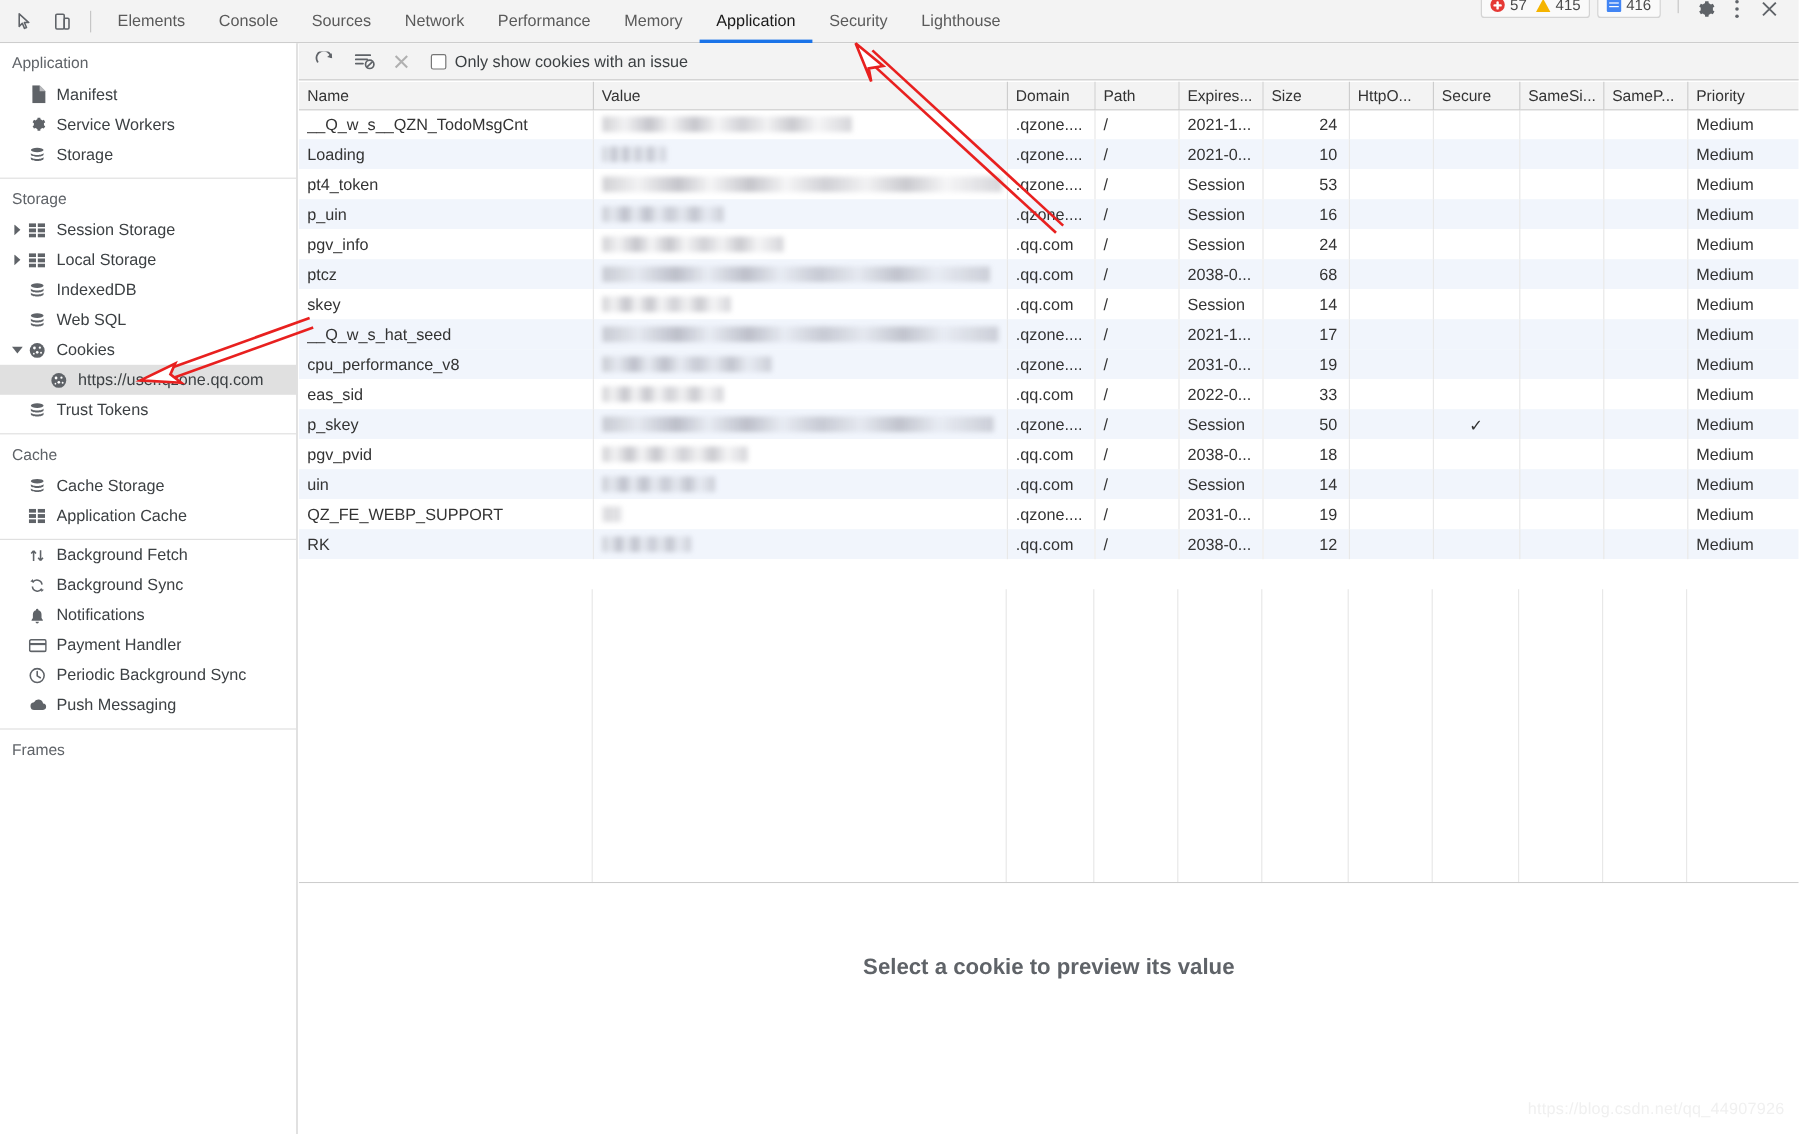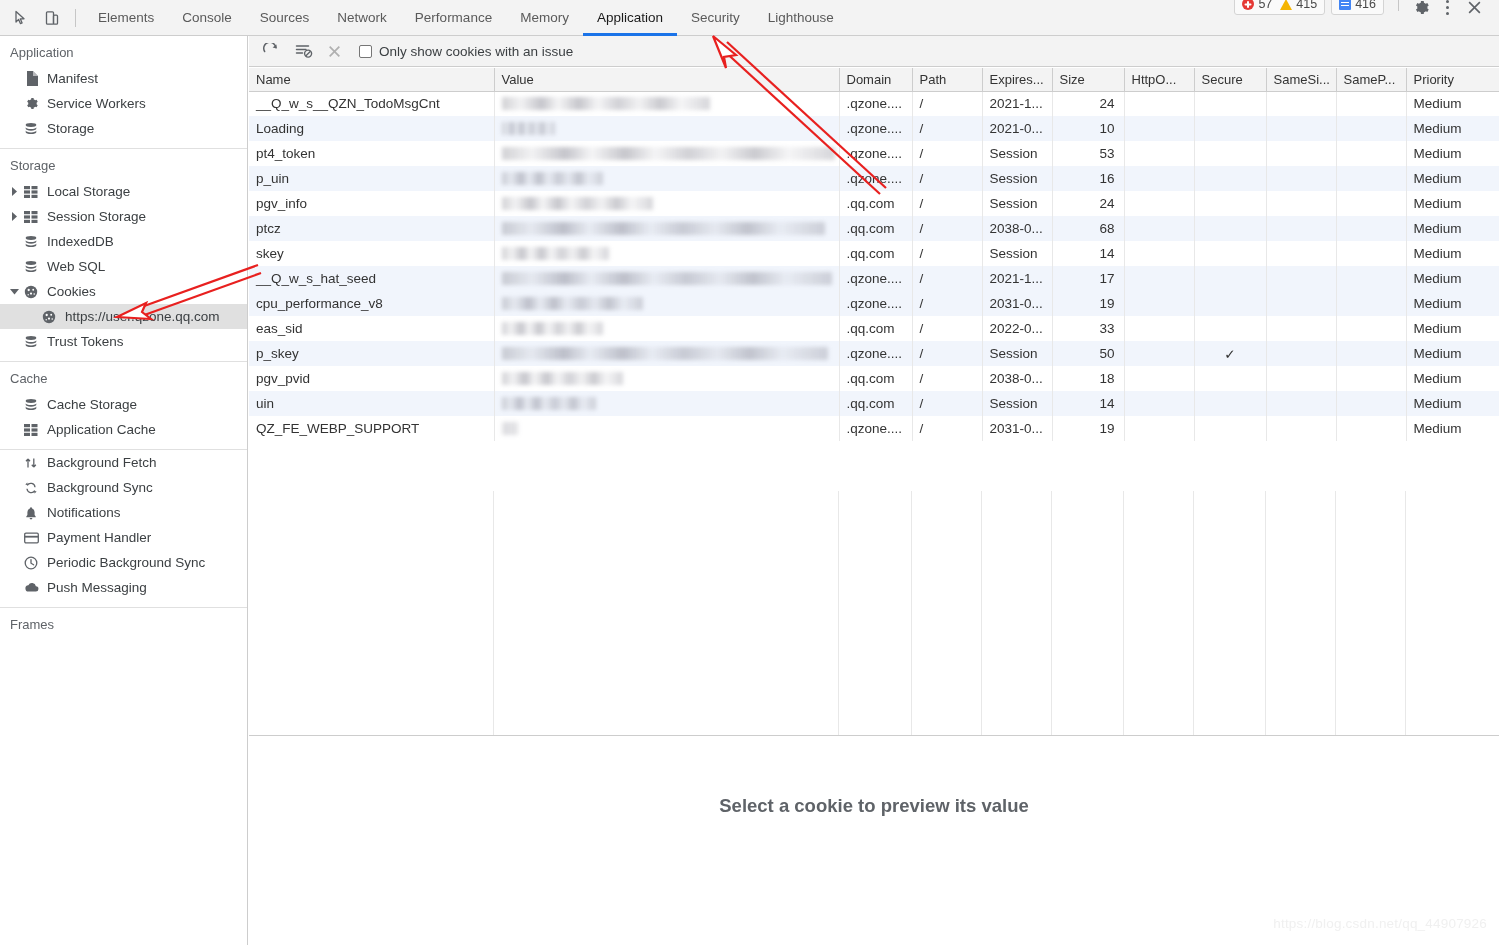--- a/index.html
+++ b/index.html
@@ -320,39 +320,39 @@
       <span class="sb-ico">
         <svg width="14" height="12" viewBox="0 0 14 12">
             <rect x="0" y="0" width="6" height="3.2" fill="#5f6368"></rect>
             <rect x="7.5" y="0" width="6" height="3.2" fill="#5f6368"></rect>
             <rect x="0" y="4.4" width="6" height="3.2" fill="#5f6368"></rect>
             <rect x="7.5" y="4.4" width="6" height="3.2" fill="#5f6368"></rect>
             <rect x="0" y="8.8" width="6" height="3.2" fill="#5f6368"></rect>
             <rect x="7.5" y="8.8" width="6" height="3.2" fill="#5f6368"></rect>
           </svg>
       </span>
-      <span class="sb-label">Local Storage</span>
+      <span class="sb-label">Session Storage</span>
     </div>
     <div class="sb-item">
       <span class="sb-arrow">
         <svg width="7" height="9" viewBox="0 0 7 9">
             <path fill="#5f6368" d="M1 0l5 4.5L1 9z"></path>
           </svg>
       </span>
       <span class="sb-ico">
         <svg width="14" height="12" viewBox="0 0 14 12">
             <rect x="0" y="0" width="6" height="3.2" fill="#5f6368"></rect>
             <rect x="7.5" y="0" width="6" height="3.2" fill="#5f6368"></rect>
             <rect x="0" y="4.4" width="6" height="3.2" fill="#5f6368"></rect>
             <rect x="7.5" y="4.4" width="6" height="3.2" fill="#5f6368"></rect>
             <rect x="0" y="8.8" width="6" height="3.2" fill="#5f6368"></rect>
             <rect x="7.5" y="8.8" width="6" height="3.2" fill="#5f6368"></rect>
           </svg>
       </span>
-      <span class="sb-label">Session Storage</span>
+      <span class="sb-label">Local Storage</span>
     </div>
     <div class="sb-item">
       <span class="sb-arrow none"></span>
       <span class="sb-ico">
         <svg width="14" height="14" viewBox="0 0 14 14">
             <ellipse cx="7" cy="3" rx="5.3" ry="1.9" fill="#5f6368"></ellipse>
             <path fill="#5f6368" d="M1.7 5.2v1.6c0 1.05 2.37 1.9 5.3 1.9s5.3-.85 5.3-1.9V5.2c0 1.05-2.37 1.9-5.3 1.9s-5.3-.85-5.3-1.9z"></path>
             <path fill="#5f6368" d="M1.7 8.6v1.6c0 1.05 2.37 1.9 5.3 1.9s5.3-.85 5.3-1.9V8.6c0 1.05-2.37 1.9-5.3 1.9s-5.3-.85-5.3-1.9z"></path>
           </svg>
       </span>
@@ -772,20 +772,35 @@
               <td>.qzone....</td>
               <td>/</td>
               <td>2031-0...</td>
               <td class="num">19</td>
               <td class="ctr"></td>
               <td class="ctr"></td>
               <td class="ctr"></td>
               <td class="ctr"></td>
               <td style="border-right: none;">Medium</td>
             </tr>
+            <tr class="odd">
+              <td>RK</td>
+              <td>
+                <span class="blur-val" style="width: 22%;"></span>
+              </td>
+              <td>.qq.com</td>
+              <td>/</td>
+              <td>2038-0...</td>
+              <td class="num">12</td>
+              <td class="ctr"></td>
+              <td class="ctr"></td>
+              <td class="ctr"></td>
+              <td class="ctr"></td>
+              <td style="border-right: none;">Medium</td>
+            </tr>
           </tbody>
       </table>
 
       <div class="filler-rows">
         <div class="filler-col" style="width:245px"></div>
         <div class="filler-col" style="width:345px"></div>
         <div class="filler-col" style="width:73px"></div>
         <div class="filler-col" style="width:70px"></div>
         <div class="filler-col" style="width:70px"></div>
         <div class="filler-col" style="width:72px"></div>

